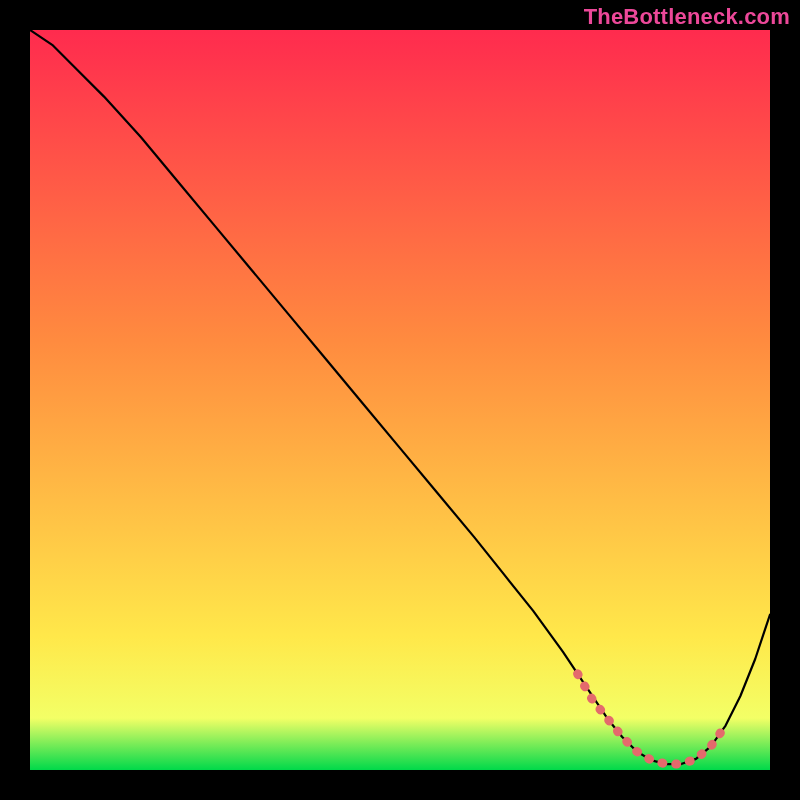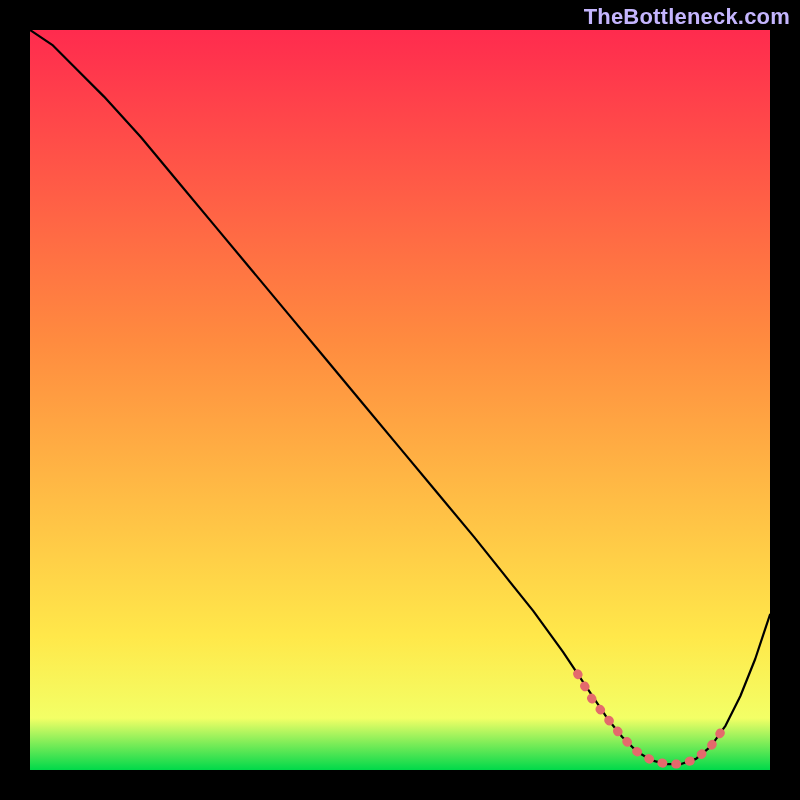--- a/index.html
+++ b/index.html
@@ -14,21 +14,21 @@
   .frame {
     position: relative;
     width: 800px;
     height: 800px;
     background: #000;
   }
   .attribution {
     position: absolute;
     top: 4px;
     right: 10px;
-    color: #c4b5fd;
+    color: #ec4899;
     font-size: 22px;
     font-weight: 600;
     letter-spacing: 0.2px;
   }
   .plot-wrap {
     position: absolute;
     left: 30px;
     top: 30px;
     width: 740px;
     height: 740px;

